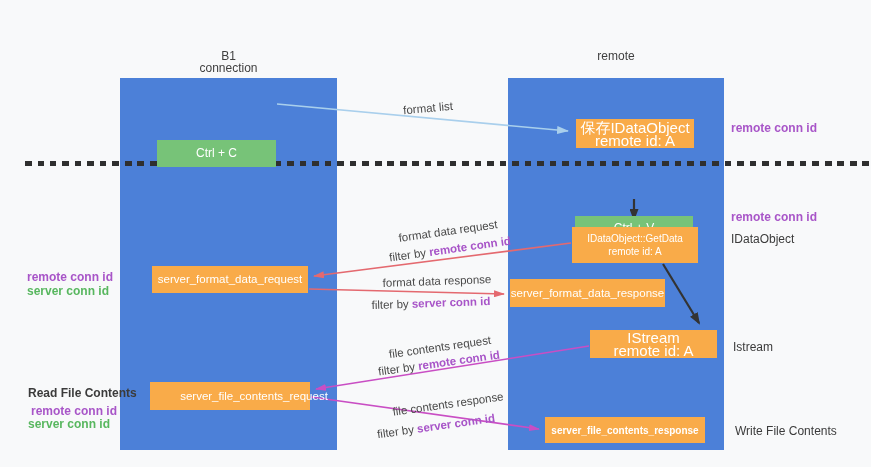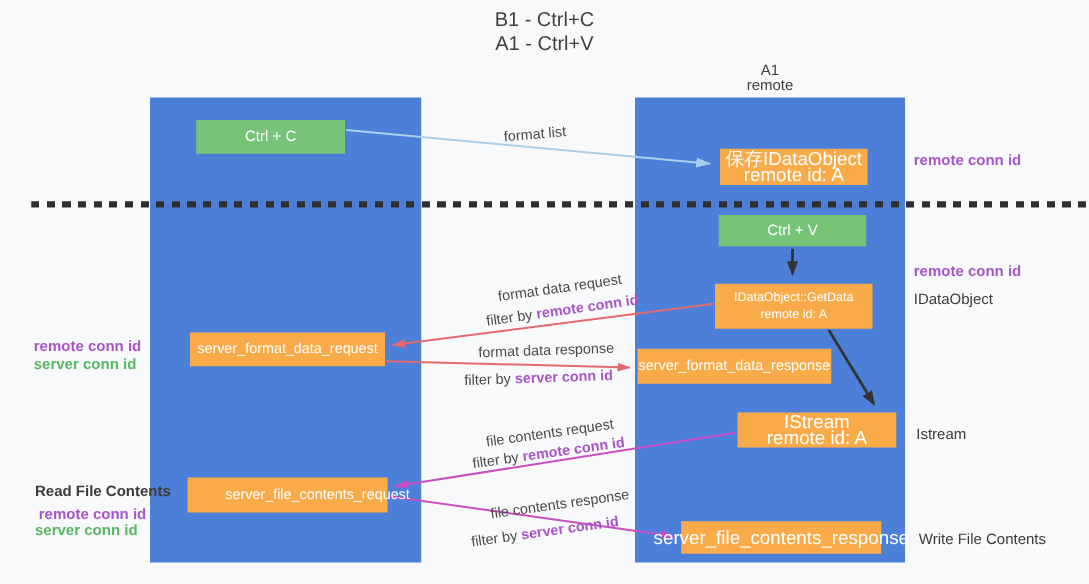--- a/index.html
+++ b/index.html
@@ -66,21 +66,21 @@
     display: flex;
     flex-direction: column;
     align-items: center;
     justify-content: center;
     color: #fff;
     text-align: center;
     font-size: 12px;
     line-height: 13px;
   }
   .box.small { font-size: 15px; line-height: 13px; }
-  .green  { background: var(--box_green); }
+  .green  { background: var(--box_green); margin-top: 44px; }
   .orange { background: var(--box_orange); }
   .lbl {
     position: absolute;
     white-space: nowrap;
     font-size: 12px;
     color: var(--text_dark);
   }
   .purple { color: var(--label_purple); font-weight: bold; }
   .greenlbl { color: var(--label_green); font-weight: bold; }
   .flow {
@@ -90,27 +90,26 @@
     color: #4a4a4a;
     transform: translate(-50%,-50%) rotate(var(--rot, 0deg));
   }
   .flow .hl { color: var(--label_purple); font-weight: bold; }
 </style>
 </head>
 <body>
 
 <div class="stage">
 
-  <div class="title">
-    <div>B1 - Ctrl+C</div>
-    <div>A1 - Ctrl+V</div>
-  </div>
-
+
+  <div class="col-header" style="left:120px; top:50px; width:217px;">
+    <div>B1</div>
+    <div>connection</div>
+  </div>
   <div class="col-header" style="left:508px; top:50px; width:216px;">
-    <div>A1</div>
     <div>remote</div>
   </div>
 
   <div class="column" style="left:120px; width:217px;"></div>
   <div class="column" style="left:508px; width:216px;"></div>
 
   <div class="dashes"></div>
 
   <svg class="arrows" width="871" height="467" viewBox="0 0 871 467">
     <defs>
@@ -164,21 +163,21 @@
 
   <div class="box orange small" style="left:590px; top:330px; width:127px; height:28px;">
     <div>IStream</div>
     <div>remote id: A</div>
   </div>
 
   <div class="box orange" style="left:150px; top:382px; width:160px; height:28px; font-size:11.5px;padding-left:48px;">
     <div>server_file_contents_request</div>
   </div>
 
-  <div class="box orange" style="left:545px; top:417px; width:160px; height:26px; font-size:15px;">
+  <div class="box orange" style="left:545px; top:417px; width:160px; height:26px; font-size:10px;font-weight:bold;">
     <div>server_file_contents_response</div>
   </div>
 
   <div class="flow" style="left:428px; top:108px; --rot:-5deg;">format list</div>
 
   <div class="flow" style="left:448px; top:231px; --rot:-8deg;">format data request</div>
   <div class="flow" style="left:450px; top:249px; --rot:-8deg;">
     <span>filter by </span><span class="hl">remote conn id</span>
   </div>
 

